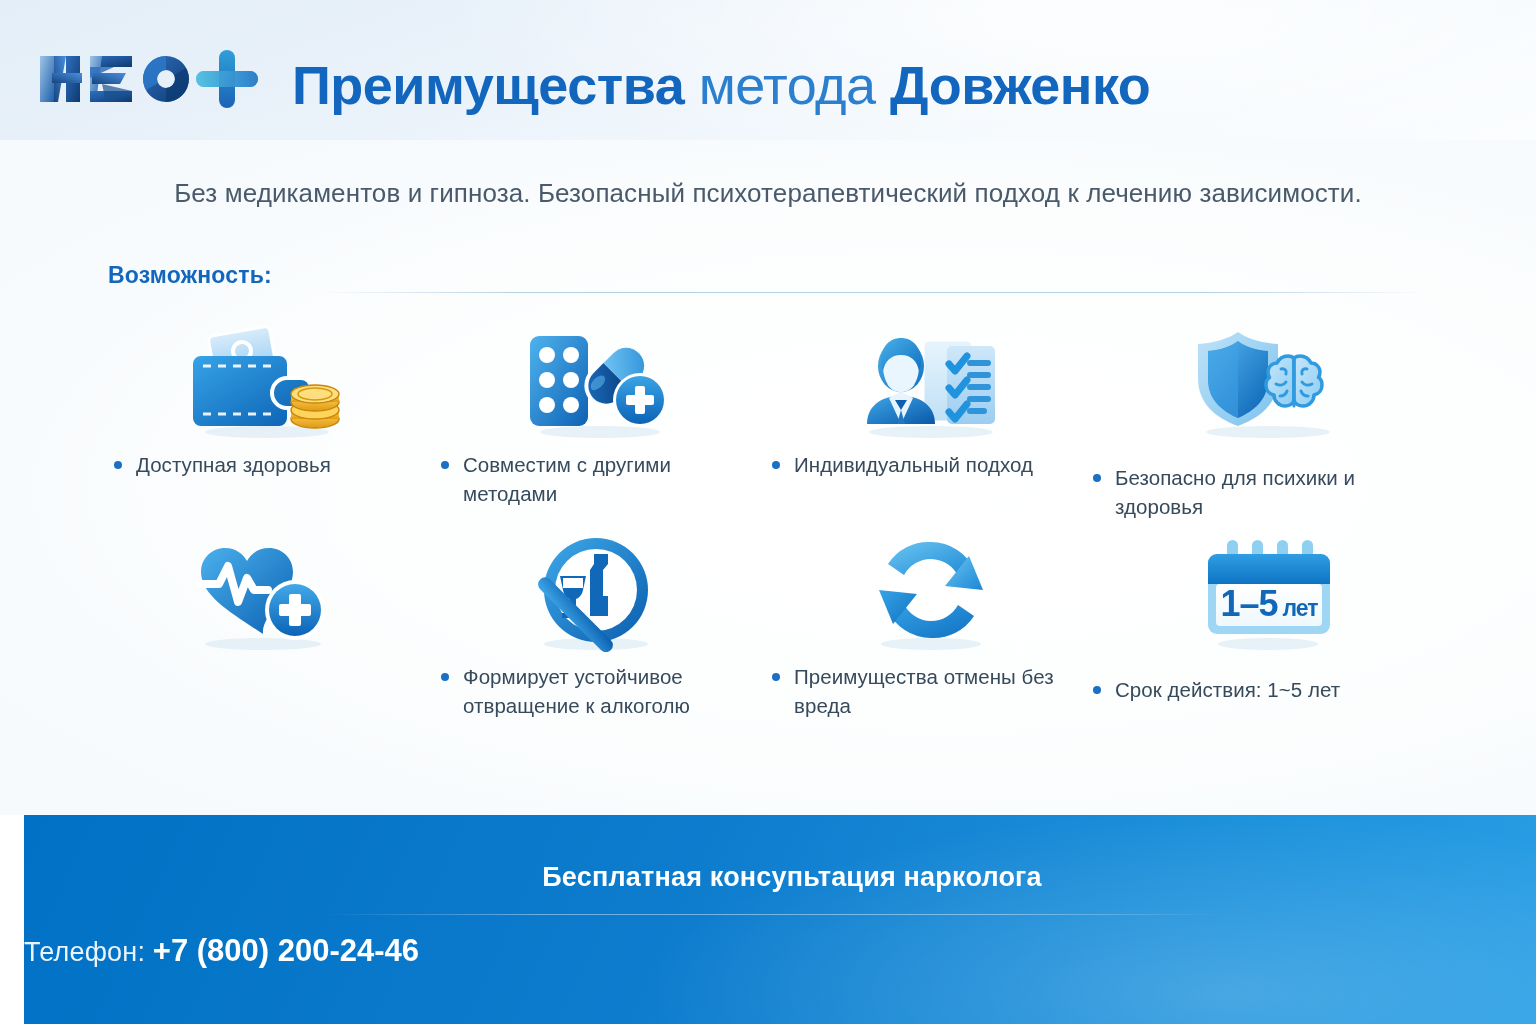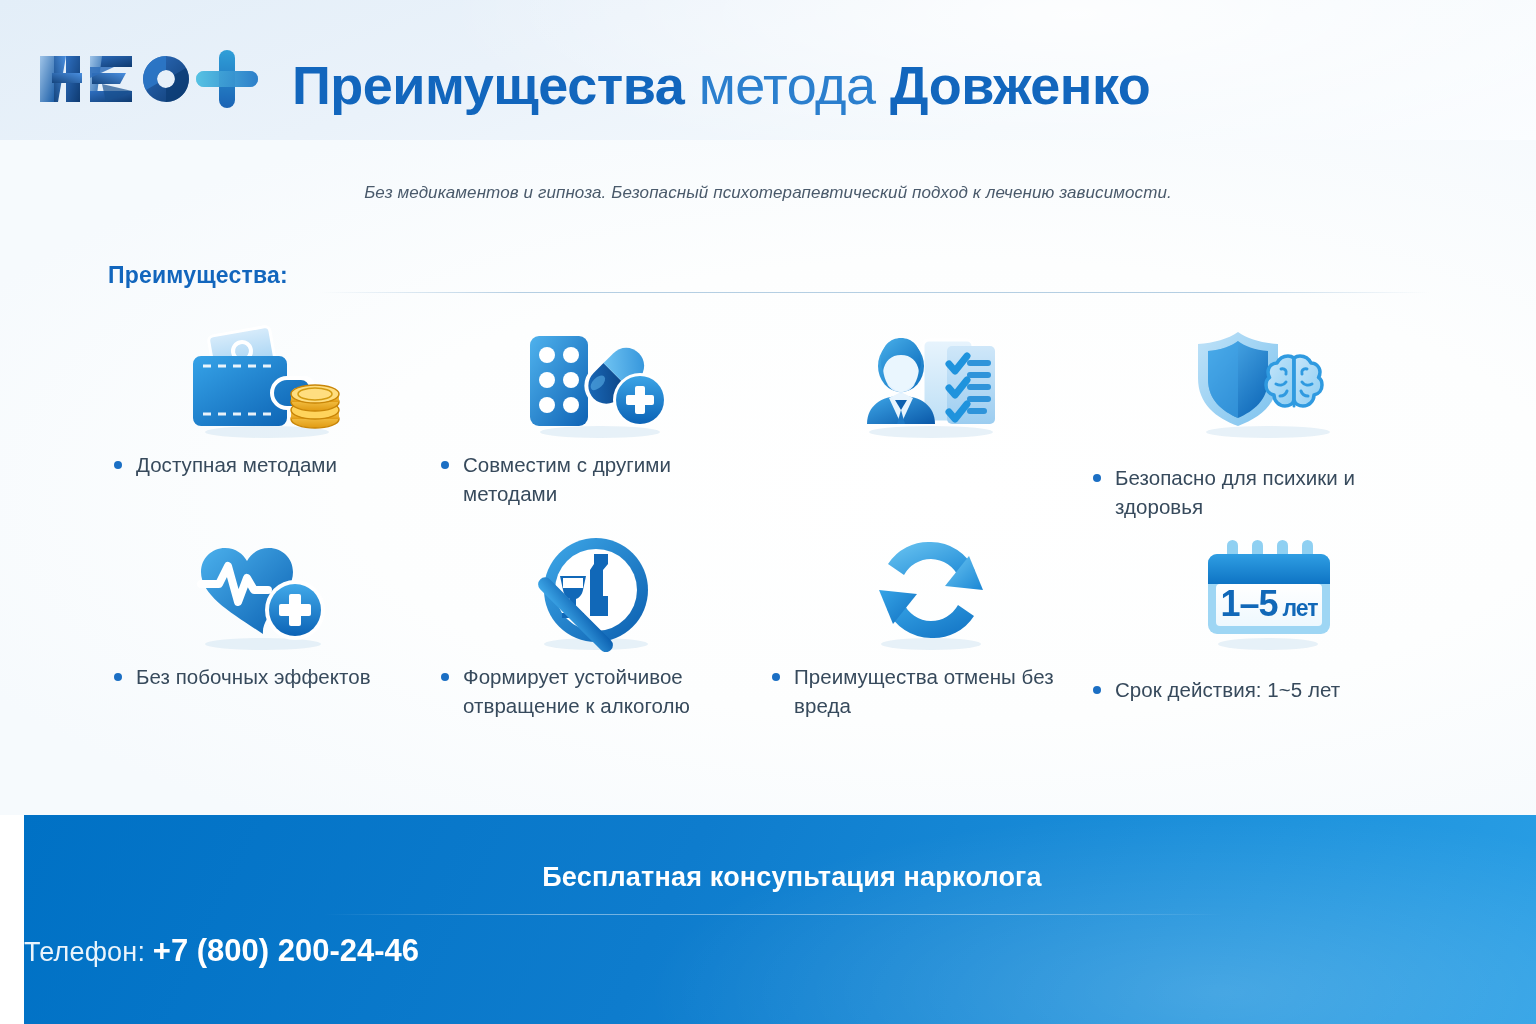--- a/index.html
+++ b/index.html
@@ -70,25 +70,24 @@
     background:
       radial-gradient(ellipse 1100px 420px at 62% 52%, #ffffff 0%, #fdfefe 55%, #f6fafd 100%),
       linear-gradient(180deg, #f7fbfd 0%, #ffffff 30%, #ffffff 75%, #f4f9fc 100%);
   }
 
   .subtitle {
     position: absolute;
     left: 0; top: 178px;
     width: 1536px;
     text-align: center;
-    font-size: 17px;
+    font-size: 26px;
     line-height: 30px;
     color: #4a5a6b;
     letter-spacing: .1px;
-    font-style: italic;
   }
 
   .sect-label {
     position: absolute;
     left: 108px; top: 262px;
     font-size: 23px;
     font-weight: 700;
     color: #1266bd;
     letter-spacing: .2px;
   }
@@ -262,21 +261,21 @@
       <span class="l">метода</span>
       <span class="b">Довженко</span>
     </div>
   </div>
   <div class="header-rule"></div>
 
   <div class="body-bg"></div>
 
   <div class="subtitle">Без медикаментов и гипноза. Безопасный психотерапевтический подход к лечению зависимости.</div>
 
-  <div class="sect-label">Преимущества:</div>
+  <div class="sect-label">Возможность:</div>
   <div class="sect-rule"></div>
 
   <div class="grid">
 
     <div class="cell c1">
       <div class="icon-wrap">
         <svg width="170" height="118" viewBox="0 0 170 118">
           <defs>
             <linearGradient id="wal" x1="0" y1="0" x2="1" y2="1">
               <stop offset="0" stop-color="#36a3e8"></stop>
@@ -305,21 +304,21 @@
             <ellipse cx="136" cy="97" rx="24" ry="9" fill="url(#coin)" stroke="#c98608" stroke-width="1.5"></ellipse>
             <rect x="112" y="88" width="48" height="9" fill="url(#coin)"></rect>
             <ellipse cx="136" cy="88" rx="24" ry="9" fill="#ffd45c" stroke="#c98608" stroke-width="1.5"></ellipse>
             <ellipse cx="136" cy="80" rx="24" ry="9" fill="url(#coin)" stroke="#c98608" stroke-width="1.5"></ellipse>
             <rect x="112" y="72" width="48" height="8" fill="url(#coin)"></rect>
             <ellipse cx="136" cy="72" rx="24" ry="9" fill="#ffde80" stroke="#c98608" stroke-width="1.5"></ellipse>
             <ellipse cx="136" cy="72" rx="17" ry="6" fill="none" stroke="#d39a10" stroke-width="1.5"></ellipse>
           </g>
         </svg>
       </div>
-      <div class="cell-label">Доступная методами</div>
+      <div class="cell-label">Доступная здоровья</div>
     </div>
 
     <div class="cell c2">
       <div class="icon-wrap">
         <svg width="165" height="118" viewBox="0 0 165 118">
           <defs>
             <linearGradient id="blis" x1="0" y1="0" x2="1" y2="1">
               <stop offset="0" stop-color="#4fb2ed"></stop>
                 <stop offset="1" stop-color="#0e62b4"></stop>
             </linearGradient>
@@ -400,20 +399,21 @@
           <path d="M16 102c0-18 14-28 34-28s34 10 34 28z" fill="url(#suit)"></path>
           <path d="M38 76l12 26 12-26-12-6z" fill="#e8f4fd"></path>
           <path d="M44 78h12l-6 10z" fill="#0d5fae"></path>
           <path d="M50 88l4 14h-8z" fill="#1f78c4"></path>
           <ellipse cx="50" cy="44" rx="23" ry="26" fill="url(#hair)"></ellipse>
           <path d="M32 44c0-14 8-22 18-22s18 8 18 22c0 16-8 26-18 26s-18-10-18-26z" fill="#eaf6fe"></path>
           <path d="M30 40c0-16 9-24 20-24s20 8 20 24c0 4-1 7-2 9-2-10-8-16-18-16s-16 6-18 16c-1-2-2-5-2-9z" fill="url(#hair)"></path>
           <path d="M50 70c-6 0-11-3-14-8l14 10 14-10c-3 5-8 8-14 8z" fill="#dcefff"></path>
         </svg>
       </div>
+      <div class="cell-label">Индивидуальный подход</div>
     </div>
 
     <div class="cell c4">
       <div class="icon-wrap">
         <svg width="170" height="118" viewBox="0 0 170 118">
           <defs>
             <linearGradient id="shOut" x1="0" y1="0" x2="1" y2="1">
               <stop offset="0" stop-color="#bfe2f8"></stop>
                 <stop offset="1" stop-color="#7cc2ee"></stop>
             </linearGradient>
@@ -463,21 +463,20 @@
           </defs>
           <ellipse cx="84" cy="110" rx="58" ry="6" fill="#cfe3f2" opacity=".5"></ellipse>
           <path d="M84 100C54 80 22 62 22 38c0-14 11-24 24-24 11 0 18 6 22 13 4-7 11-13 22-13 13 0 24 10 24 24 0 24-32 42-30 62z" fill="url(#hrt)"></path>
           <path d="M22 50h18l9-18 10 36 9-24 7 12h14" fill="none" stroke="#fff" stroke-width="8" stroke-linejoin="round" stroke-linecap="round"></path>
           <circle cx="116" cy="76" r="30" fill="#fff"></circle>
           <circle cx="116" cy="76" r="26" fill="url(#plc2)"></circle>
           <rect x="110" y="60" width="12" height="32" rx="2" fill="#fff"></rect>
           <rect x="100" y="70" width="32" height="12" rx="2" fill="#fff"></rect>
         </svg>
       </div>
-      <div class="cell-label">Без побочных эффектов</div>
     </div>
 
     <div class="cell c2">
       <div class="icon-wrap">
         <svg width="165" height="118" viewBox="0 0 165 118">
           <defs>
             <linearGradient id="ring" x1="0" y1="0" x2="1" y2="1">
               <stop offset="0" stop-color="#3fa9e9"></stop>
                 <stop offset="1" stop-color="#0a5dae"></stop>
             </linearGradient>

